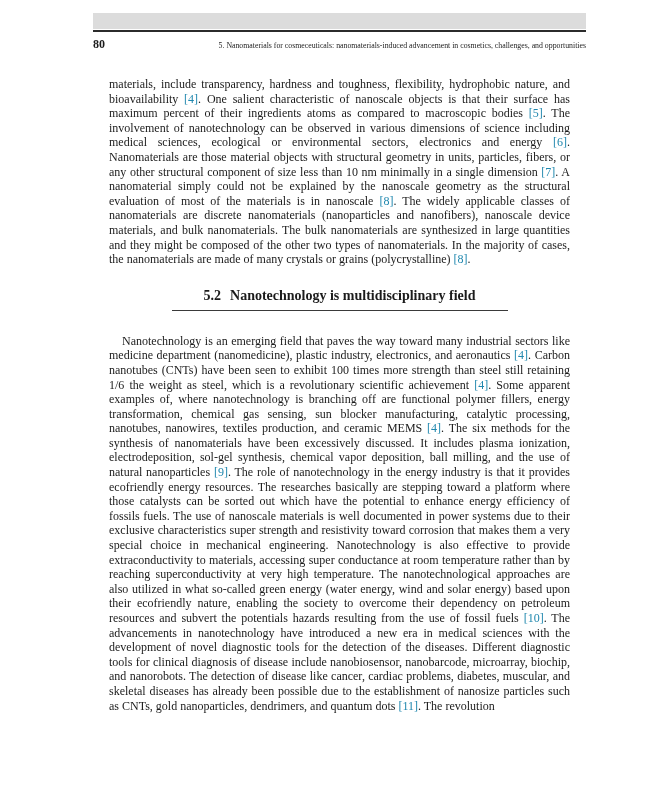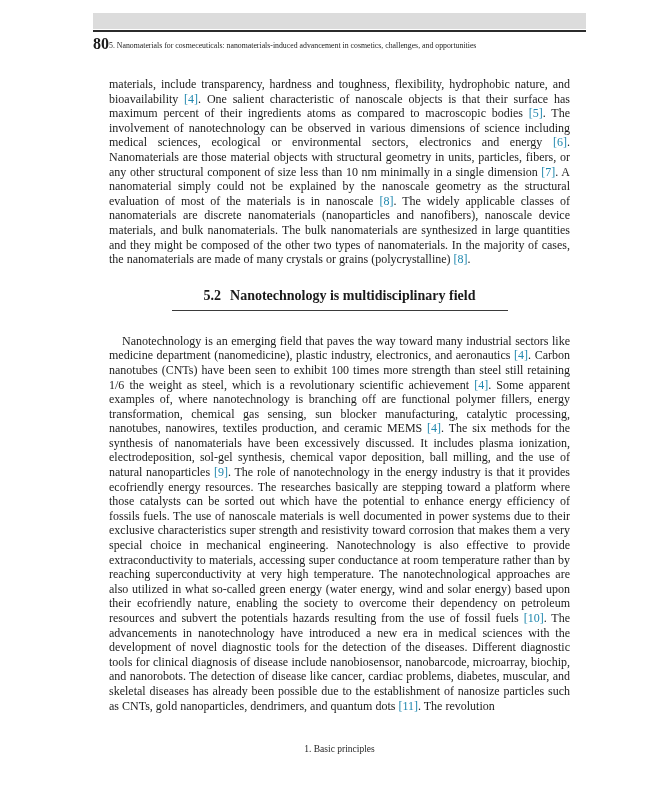--- a/index.html
+++ b/index.html
@@ -24,24 +24,24 @@
   }
   .head-rule{
     position:absolute;left:93px;top:30px;width:493px;height:2px;
     background:var(--rule);
   }
   .header-row{
     position:absolute;left:93px;top:36px;width:493px;height:20px;
     display:flex;align-items:flex-start;
   }
   .page-number{
-    font-size:16px;font-weight:bold;line-height:16px;flex:0 0 auto;
+    font-size:12px;font-weight:bold;line-height:16px;flex:0 0 auto;
   }
   .running-title{
-    flex:1 1 auto;text-align:left;
+    flex:1 1 auto;text-align:right;
     font-size:7.8px;line-height:16px;color:#222;
     white-space:nowrap;overflow:hidden;
     padding-top:2px;
   }
   .body-text{
     position:absolute;left:93px;top:61px;width:493px;
     font-size:12px;line-height:14.6px;
     text-align:justify;
     color:var(--ink);
   }
@@ -82,15 +82,14 @@
 
     <div class="section-heading-block">
       <span class="section-heading">
         <span class="section-number">5.2</span><span>Nanotechnology is multidisciplinary field</span>
       </span>
     </div>
 
     <p class="para-2">Nanotechnology is an emerging field that paves the way toward many industrial sectors like medicine department (nanomedicine), plastic industry, electronics, and aeronautics <span class="cite">[4]</span>. Carbon nanotubes (CNTs) have been seen to exhibit 100 times more strength than steel still retaining 1/6 the weight as steel, which is a revolutionary scientific achievement <span class="cite">[4]</span>. Some apparent examples of, where nanotechnology is branching off are functional polymer fillers, energy transformation, chemical gas sensing, sun blocker manufacturing, catalytic processing, nanotubes, nanowires, textiles production, and ceramic MEMS <span class="cite">[4]</span>. The six methods for the synthesis of nanomaterials have been excessively discussed. It includes plasma ionization, electrodeposition, sol-gel synthesis, chemical vapor deposition, ball milling, and the use of natural nanoparticles <span class="cite">[9]</span>. The role of nanotechnology in the energy industry is that it provides ecofriendly energy resources. The researches basically are stepping toward a platform where those catalysts can be sorted out which have the potential to enhance energy efficiency of fossils fuels. The use of nanoscale materials is well documented in power systems due to their exclusive characteristics super strength and resistivity toward corrosion that makes them a very special choice in mechanical engineering. Nanotechnology is also effective to provide extraconductivity to materials, accessing super conductance at room temperature rather than by reaching superconductivity at very high temperature. The nanotechnological approaches are also utilized in what so-called green energy (water energy, wind and solar energy) based upon their ecofriendly nature, enabling the society to overcome their dependency on petroleum resources and subvert the potentials hazards resulting from the use of fossil fuels <span class="cite">[10]</span>. The advancements in nanotechnology have introduced a new era in medical sciences with the development of novel diagnostic tools for the detection of the diseases. Different diagnostic tools for clinical diagnosis of disease include nanobiosensor, nanobarcode, microarray, biochip, and nanorobots. The detection of disease like cancer, cardiac problems, diabetes, muscular, and skeletal diseases has already been possible due to the establishment of nanosize particles such as CNTs, gold nanoparticles, dendrimers, and quantum dots <span class="cite">[11]</span>. The revolution</p>
   </div>
 
-  <div class="footer">1. Basic principles</div>
 
 </div>
 
 </body></html>

